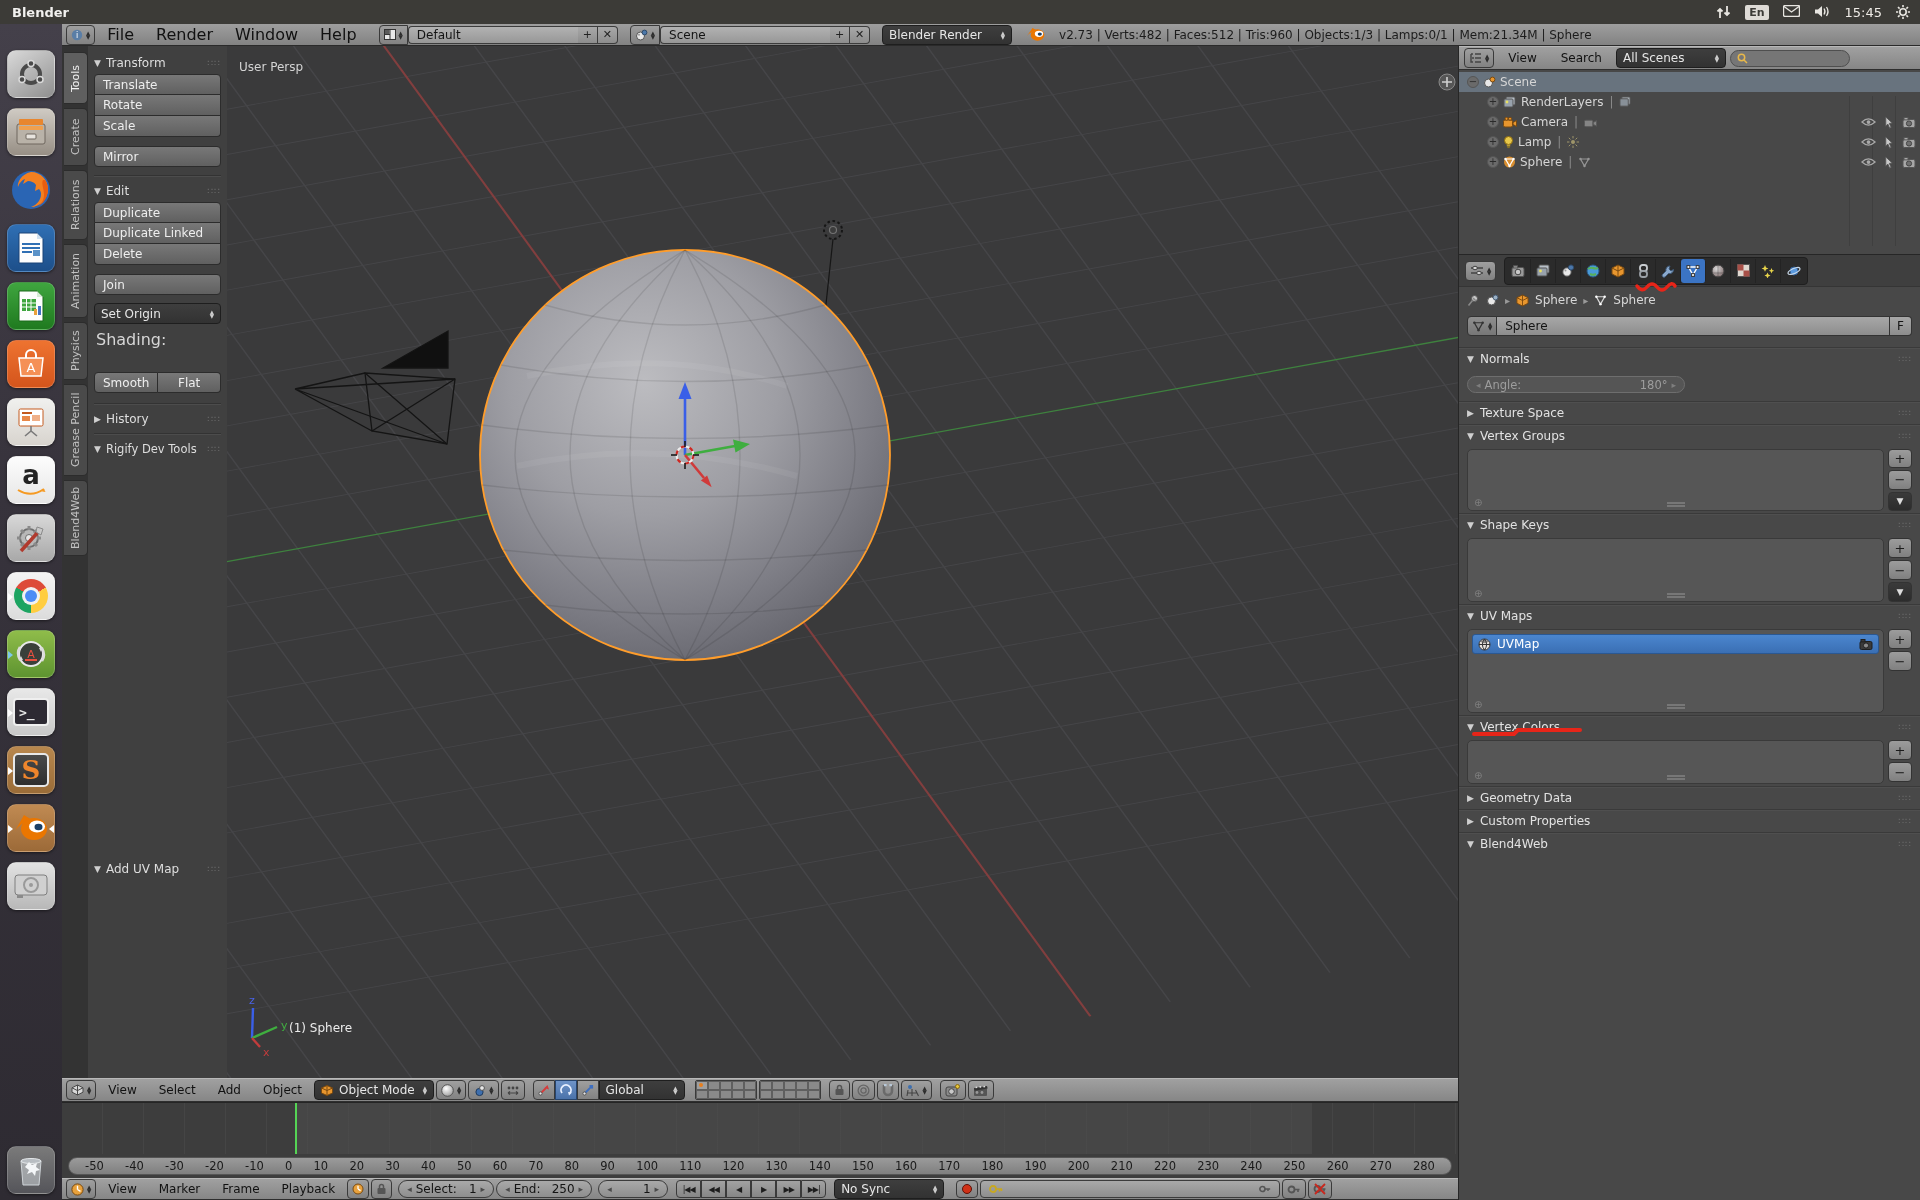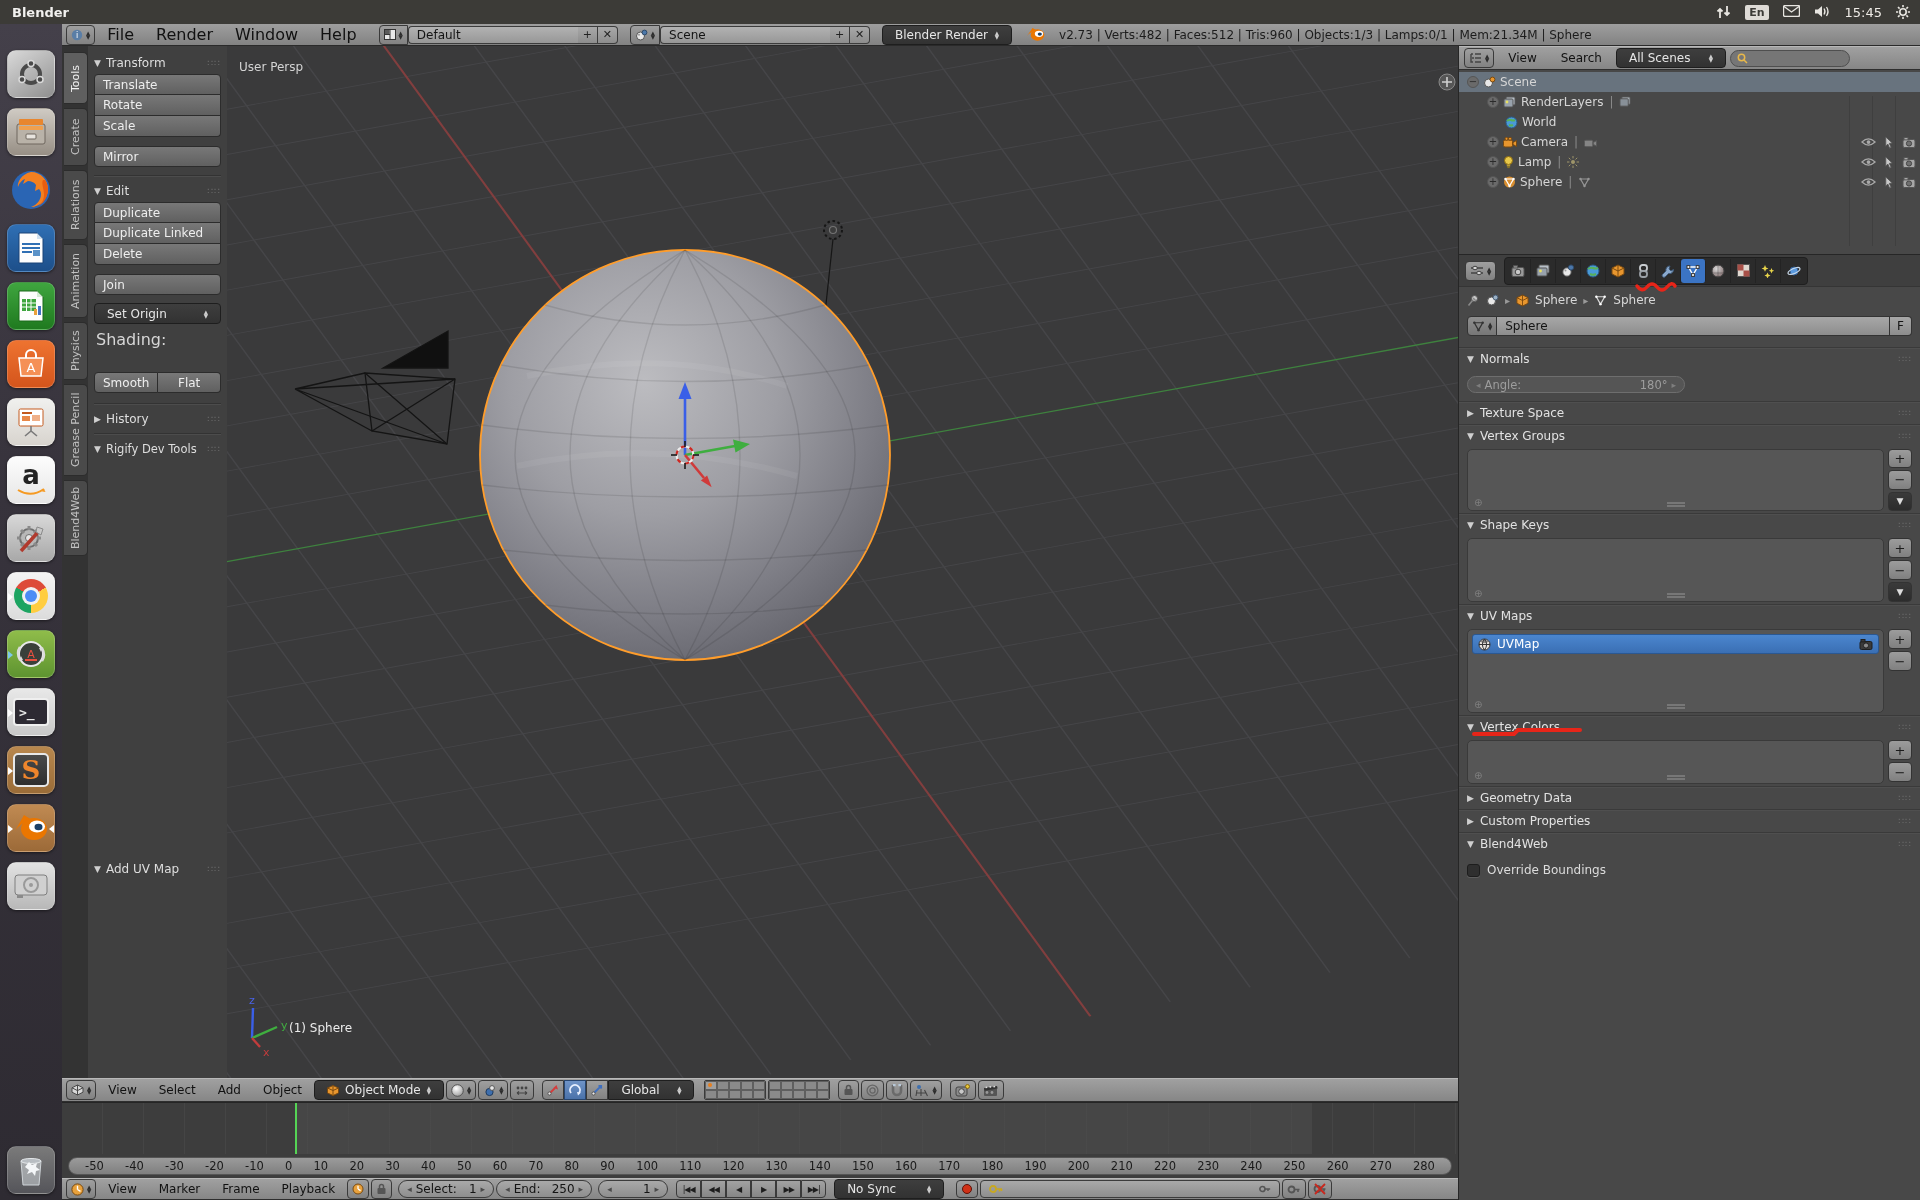--- a/index.html
+++ b/index.html
@@ -29,21 +29,21 @@
   .glyph-term { color:#e8e8e8; font-family:"DejaVu Sans Mono",monospace; font-size:13px; font-weight:bold;}
   .glyph-s { color:#f0862c; font-family:"DejaVu Serif",serif; font-size:26px; font-weight:bold; }
   .glyph-a { color:#222; font-size:26px; font-weight:bold; line-height:0.8; }
 
   
   .hdrbar { background:linear-gradient(#a0a0a0,#868686); border-top:1px solid #b8b8b8;
             border-bottom:1px solid #2e2e2e; display:flex; align-items:center;
             color:#151515; font-size:12px; }
   .menulbl { padding:0 10px; color:#111; cursor:default; }
   .dk { background:linear-gradient(#3e3e3e,#323232); border:1px solid #1e1e1e; border-radius:4px;
-        color:#e6e6e6; font-size:12px; display:inline-flex; align-items:center; height:20px; padding:0 12px; gap:6px;}
+        color:#e6e6e6; font-size:12px; display:inline-flex; align-items:center; height:20px; padding:0 6px; gap:6px;}
   .updn { display:inline-flex; flex-direction:column; line-height:4px; font-size:5.5px; color:#cfcfcf; margin-left:auto;}
   .updn.dkv { color:#cfcfcf } .updn.ltv { color:#2c2c2c }
   .icobtn { background:linear-gradient(#9f9f9f,#828282); border:1px solid #3a3a3a; border-radius:4px;
             height:20px; display:inline-flex; align-items:center; justify-content:center; padding:0 4px; gap:3px;}
 
   
   .infobar { position:absolute; left:62px; top:24px; width:1858px; height:22px; z-index:30;
              display:flex; align-items:center; gap:2px; padding:0 4px;
              background:linear-gradient(#9e9e9e,#828282); border-bottom:1px solid #2a2a2a;}
   .selector { display:inline-flex; align-items:center; height:18px; margin-left:10px;}
@@ -920,27 +920,20 @@
             <rect x="1" y="3" width="9" height="8" rx="1" fill="#98a2ac" stroke="#555"></rect>
             <circle cx="4" cy="6" r="1.4" fill="#e8e060"></circle>
           </svg>
         <span class="oname">RenderLayers</span>
         <span class="pipe">|</span>
         <svg width="13" height="12" viewBox="0 0 14 13" opacity="0.8">
             <rect x="3" y="1" width="9" height="8" rx="1" fill="#b8c0c8" stroke="#555"></rect>
             <rect x="1" y="3" width="9" height="8" rx="1" fill="#98a2ac" stroke="#555"></rect>
           </svg>
       </div>
-      <div class="orow" style="padding-left:46px;">
-        <svg width="13" height="13" viewBox="0 0 13 13">
-            <circle cx="6.5" cy="6.5" r="5.5" fill="#4a9ad8" stroke="#2a5a88"></circle>
-            <path d="M2 5q2-2 4-1t4 0M4 9q2 1 4 0" stroke="#58b058" stroke-width="2" fill="none"></path>
-          </svg>
-        <span class="oname">World</span>
-      </div>
       <div class="orow" style="padding-left:28px;">
         <span class="expander">+</span>
         <svg width="14" height="11" viewBox="0 0 14 11">
             <rect x="0.5" y="3" width="9" height="7" rx="1.5" fill="#e8962e" stroke="#7a4a10"></rect>
             <path d="M10 5.5 13.5 3.5v6L10 7.5Z" fill="#e8962e" stroke="#7a4a10"></path>
             <circle cx="3.5" cy="1.8" r="1.5" fill="#e8962e" stroke="#7a4a10"></circle>
             <circle cx="7" cy="1.8" r="1.5" fill="#e8962e" stroke="#7a4a10"></circle>
           </svg>
         <span class="oname">Camera</span>
         <span class="pipe">|</span>
@@ -1282,26 +1275,20 @@
     <div class="ppanel-head">
       <span class="tri">▶</span>
       <span>Custom Properties</span>
       <span class="grip">∷∷</span>
     </div>
     <div class="ppanel-head">
       <span class="tri">▼</span>
       <span>Blend4Web</span>
       <span class="grip">∷∷</span>
     </div>
-    <div style="padding:8px 8px 0;">
-      <span class="cbrow">
-        <span class="cb"></span>
-        <span>Override Boundings</span>
-      </span>
-    </div>
 
     <svg class="anno" width="462" height="946" viewBox="0 0 462 946">
       <path d="M178 31 q5 7 10 1 t10 0 t10 0 t8 -1" fill="none" stroke="#e72519" stroke-width="3.5" stroke-linecap="round"></path>
       <path d="M15 479 h40 l4 -4 h62" fill="none" stroke="#e72519" stroke-width="4" stroke-linecap="round"></path>
     </svg>
   </div>
 
 </div>
 
 </body></html>

